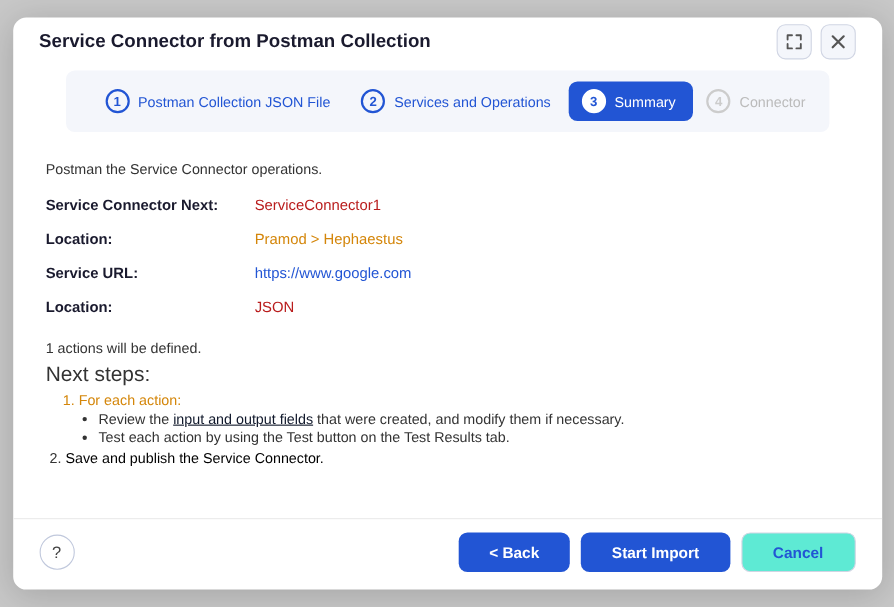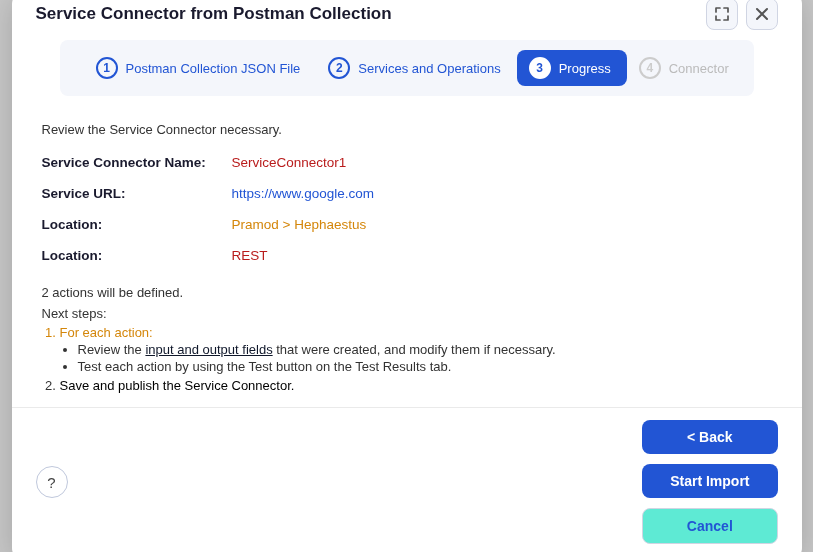--- a/index.html
+++ b/index.html
@@ -148,21 +148,21 @@
     .field-value.url {
       color: #2255d4;
     }
     .actions-info {
       font-size: 13px;
       color: #333;
       margin-top: 6px;
       margin-bottom: 6px;
     }
     .next-steps-label {
-      font-size: 13px;
+      font-size: 19px;
       color: #333;
       margin-bottom: 4px;
     }
     .next-steps-list {
       font-size: 13px;
       color: #333;
       padding-left: 18px;
     }
     .next-steps-list li {
       margin-bottom: 4px;
@@ -201,21 +201,20 @@
       display: flex;
       align-items: center;
       justify-content: center;
       font-size: 15px;
       color: #444;
       cursor: pointer;
     }
     .footer-right {
       display: flex;
       gap: 10px;
-      flex-direction: column;
     }
     .btn {
       padding: 9px 28px;
       border-radius: 8px;
       font-size: 14px;
       font-weight: 600;
       cursor: pointer;
       border: none;
       outline: none;
     }
@@ -256,54 +255,54 @@
         <div class="step done">
           <div class="step-circle">1</div>
           <span>Postman Collection JSON File</span>
         </div>
         <div class="step done">
           <div class="step-circle">2</div>
           <span>Services and Operations</span>
         </div>
         <div class="step active">
           <div class="step-circle">3</div>
-          <span>Progress</span>
+          <span>Summary</span>
         </div>
         <div class="step disabled">
           <div class="step-circle">4</div>
           <span>Connector</span>
         </div>
       </div>
     </div>
 
     <div class="modal-body">
-      <div class="review-text">Review the Service Connector necessary.</div>
+      <div class="review-text">Postman the Service Connector operations.</div>
 
       <div class="field-row">
-        <span class="field-label">Service Connector Name:</span>
+        <span class="field-label">Service Connector Next:</span>
         <span class="field-value">ServiceConnector1</span>
+      </div>
+      <div class="field-row">
+        <span class="field-label">Location:</span>
+        <span class="field-value link">Pramod &gt; Hephaestus</span>
       </div>
       <div class="field-row">
         <span class="field-label">Service URL:</span>
         <span class="field-value url">https://www.google.com</span>
       </div>
       <div class="field-row">
         <span class="field-label">Location:</span>
-        <span class="field-value link">Pramod &gt; Hephaestus</span>
-      </div>
-      <div class="field-row">
-        <span class="field-label">Location:</span>
-        <span class="field-value">REST</span>
-      </div>
-
-      <div class="actions-info">2 actions will be defined.</div>
+        <span class="field-value">JSON</span>
+      </div>
+
+      <div class="actions-info">1 actions will be defined.</div>
 
       <div class="next-steps-label">Next steps:</div>
       <ol class="next-steps-list">
-        <li style="color:#d4860a;">
+        <li style="color:#d4860a;margin-left:12px;">
           <span>For each action:</span>
           <ul class="sub-list">
             <li>
               Review the <span class="link-text">input and output fields</span> that were created, and modify them if necessary.
             </li>
             <li>Test each action by using the Test button on the Test Results tab.</li>
           </ul>
         </li>
         <li>
           <span style="color:#000000;">Save and publish the Service Connector.</span>

